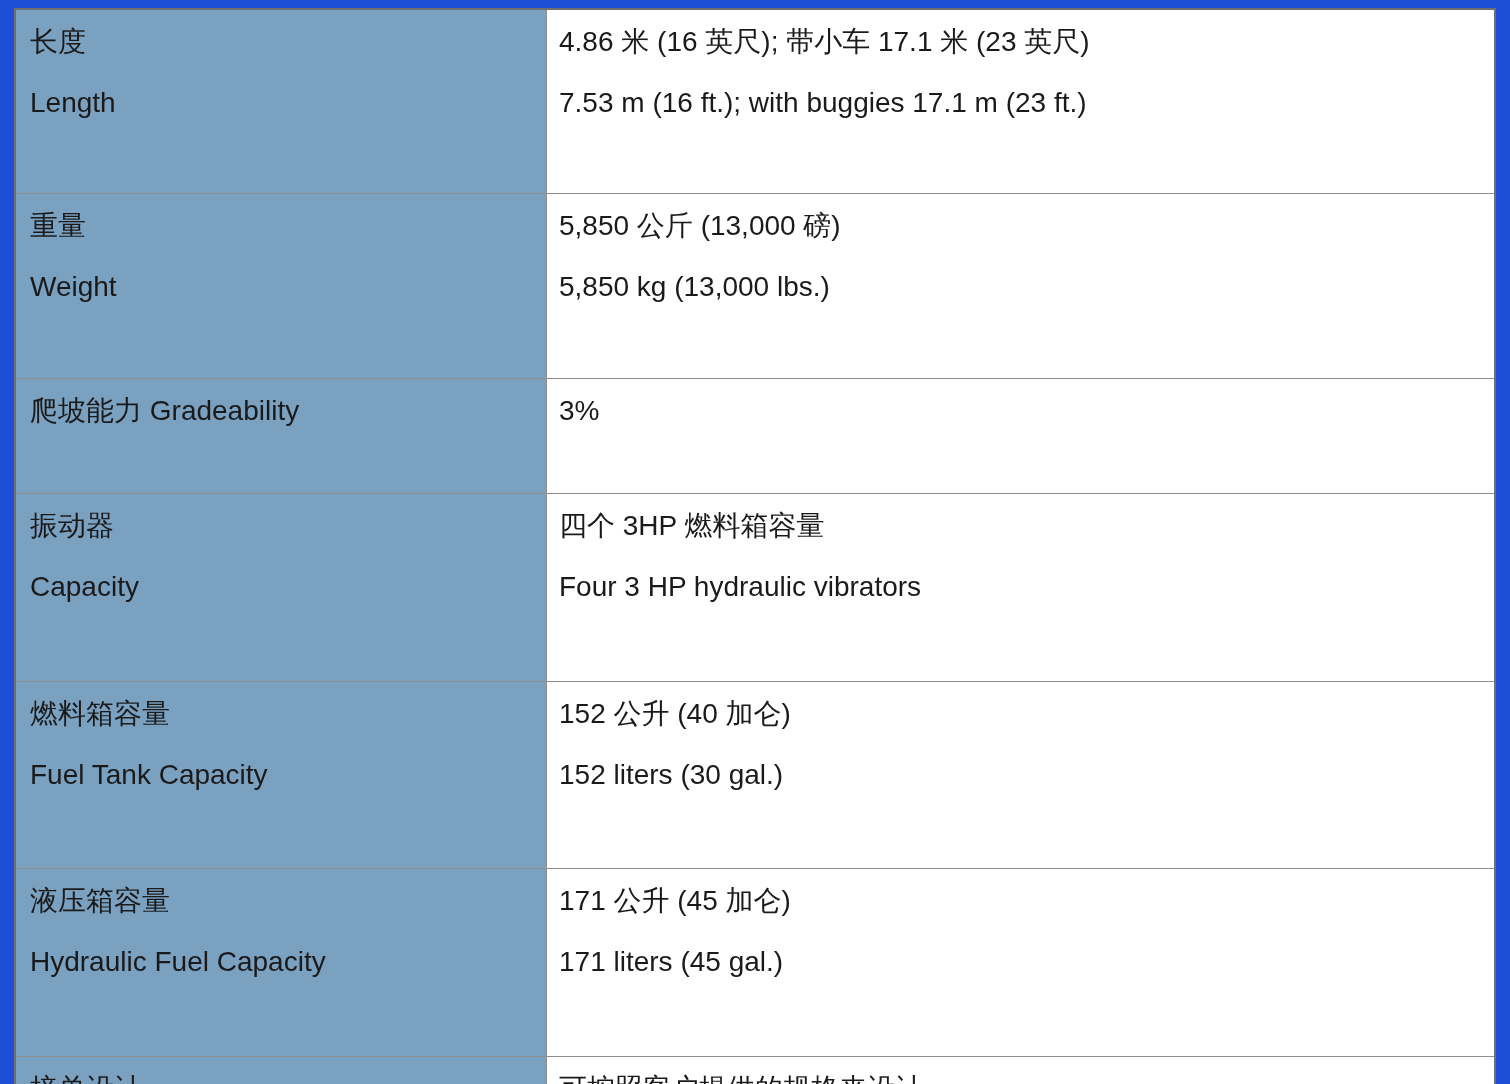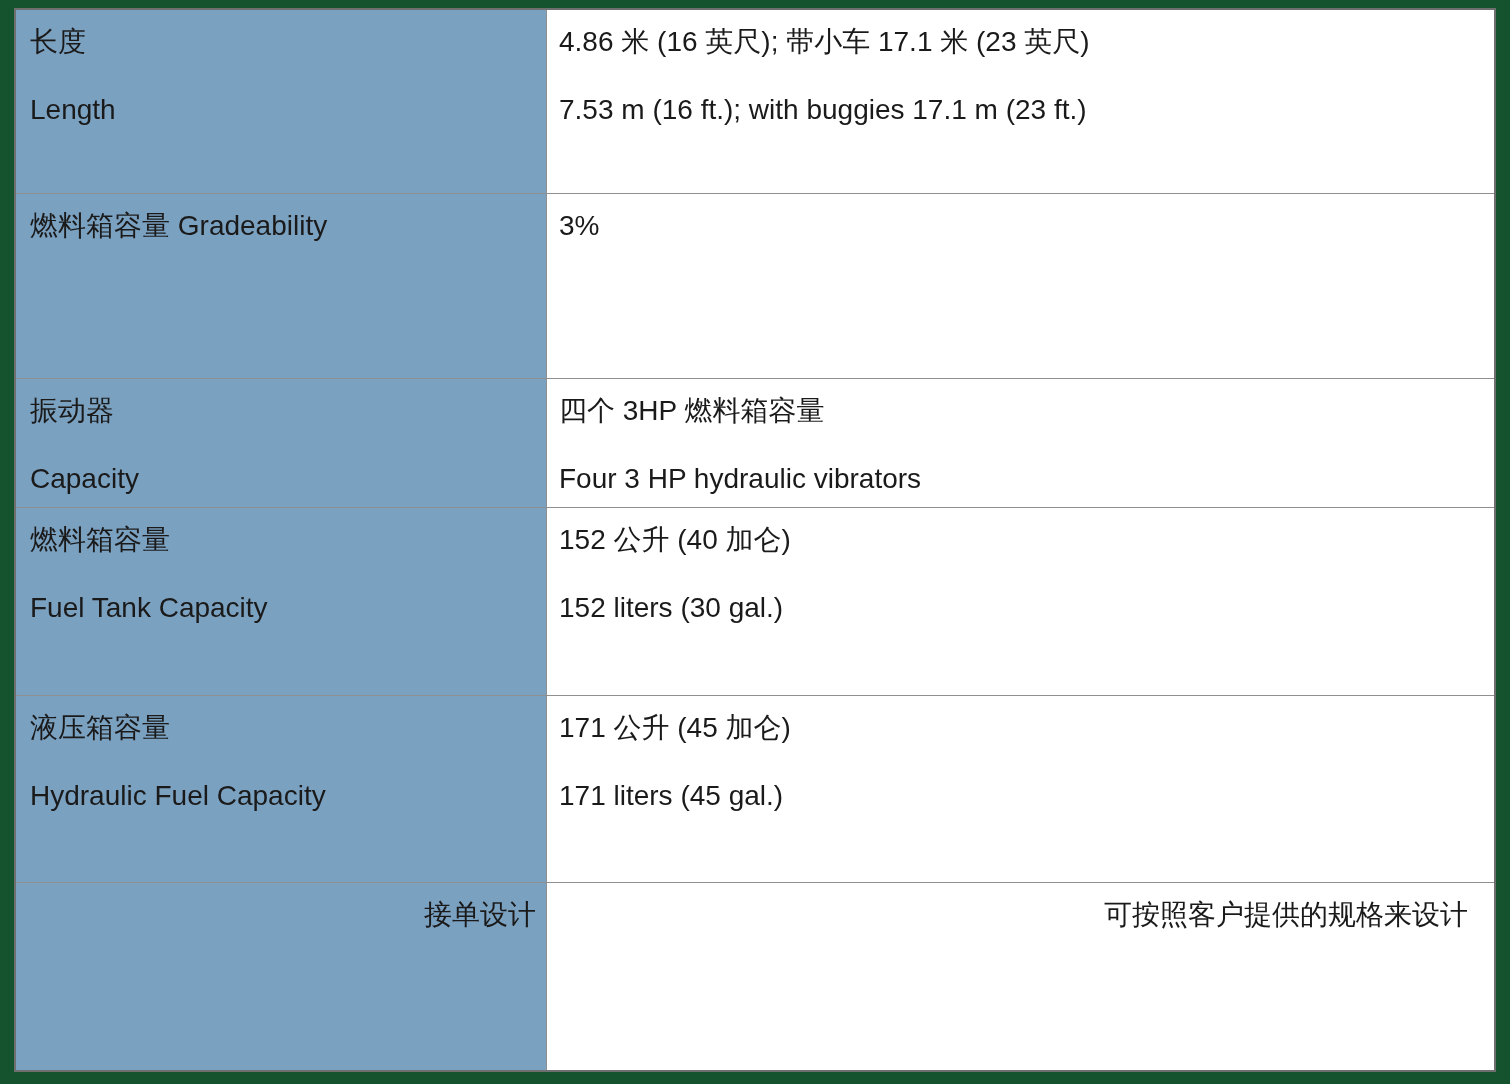--- a/index.html
+++ b/index.html
@@ -7,21 +7,21 @@
     padding: 0;
     background: #ffffff;
     width: 1510px;
     height: 1084px;
     font-family: "Liberation Sans", "DejaVu Sans", sans-serif;
   }
   .page {
     position: relative;
     width: 1510px;
     height: 1084px;
-    background: #14532d;
+    background: #1d4ed8;
     overflow: hidden;
   }
   table.spec {
     position: absolute;
     left: 14px;
     top: 8px;
     width: 1482px;
     border-collapse: collapse;
     table-layout: fixed;
     border: 2px solid #6f6f6f;
@@ -36,49 +36,59 @@
   }
   td.label-cell {
     width: 506px;
     background: #7BA1C1;
     padding: 14px 10px 10px 14px;
   }
   td.value-cell {
     background: #ffffff;
     padding: 14px 26px 10px 12px;
   }
-  .line + .line { margin-top: 32px; }
+  .line + .line { margin-top: 25px; }
   
   tr:nth-child(1) td { height: 159px; }
   tr:nth-child(2) td { height: 160px; }
   tr:nth-child(3) td { height: 90px;  }
   tr:nth-child(4) td { height: 163px; }
   tr:nth-child(5) td { height: 162px; }
-  tr:nth-child(6) td { height: 163px; text-align: right; }
+  tr:nth-child(6) td { height: 163px; }
   tr:nth-child(7) td { height: 166px; }
 </style>
 </head>
 <body>
 
 <div class="page">
   <table class="spec">
     <tbody>
       <tr>
         <td class="label-cell">
           <div class="line">长度</div>
           <div class="line">Length</div>
         </td>
         <td class="value-cell">
           <div class="line">4.86 米 (16 英尺); 带小车 17.1 米 (23 英尺)</div>
           <div class="line">7.53 m (16 ft.); with buggies 17.1 m (23 ft.)</div>
         </td>
       </tr>
       <tr>
         <td class="label-cell">
-          <div class="line">燃料箱容量 Gradeability</div>
+          <div class="line">重量</div>
+          <div class="line">Weight</div>
+        </td>
+        <td class="value-cell">
+          <div class="line">5,850 公斤 (13,000 磅)</div>
+          <div class="line">5,850 kg (13,000 lbs.)</div>
+        </td>
+      </tr>
+      <tr>
+        <td class="label-cell">
+          <div class="line">爬坡能力 Gradeability</div>
         </td>
         <td class="value-cell">
           <div class="line">3%</div>
         </td>
       </tr>
       <tr>
         <td class="label-cell">
           <div class="line">振动器</div>
           <div class="line">Capacity</div>
         </td>

